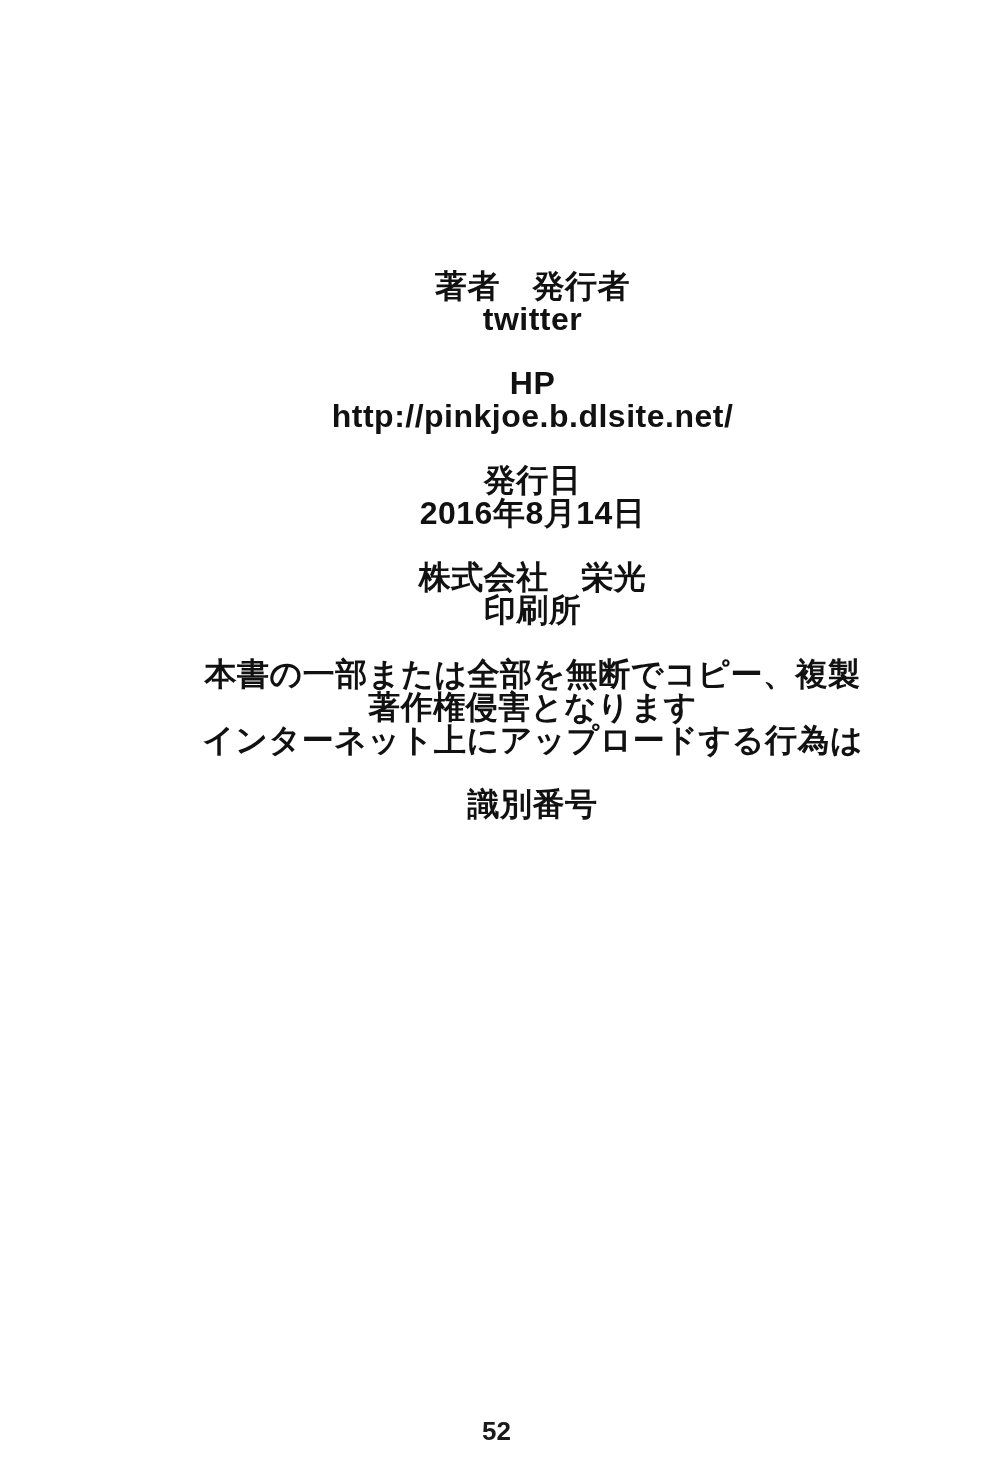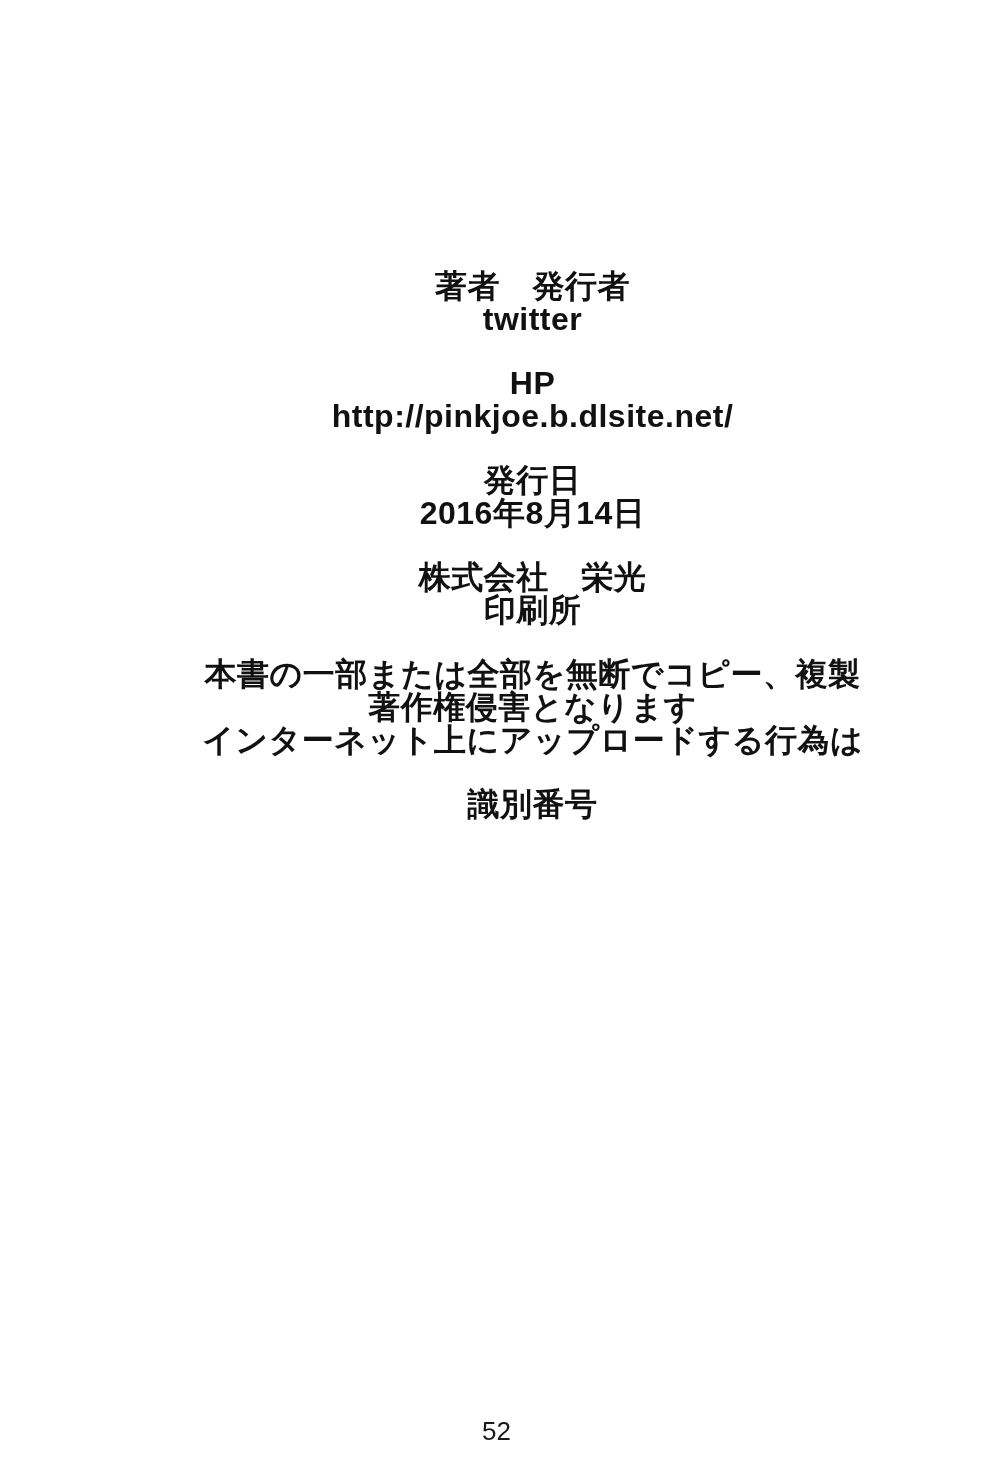--- a/index.html
+++ b/index.html
@@ -35,21 +35,21 @@
     letter-spacing: 1px;
   }
   .footer {
     position: absolute;
     top: 1416px;
     left: 0;
     width: 100%;
     padding-right: 10px;
     text-align: center;
     font-size: 26px;
-    font-weight: 400;
+    font-weight: 700;
     color: #1a1a1a;
   }
 </style>
 </head>
 <body>
 
 <div class="page">
 
   <div class="colophon">
 

